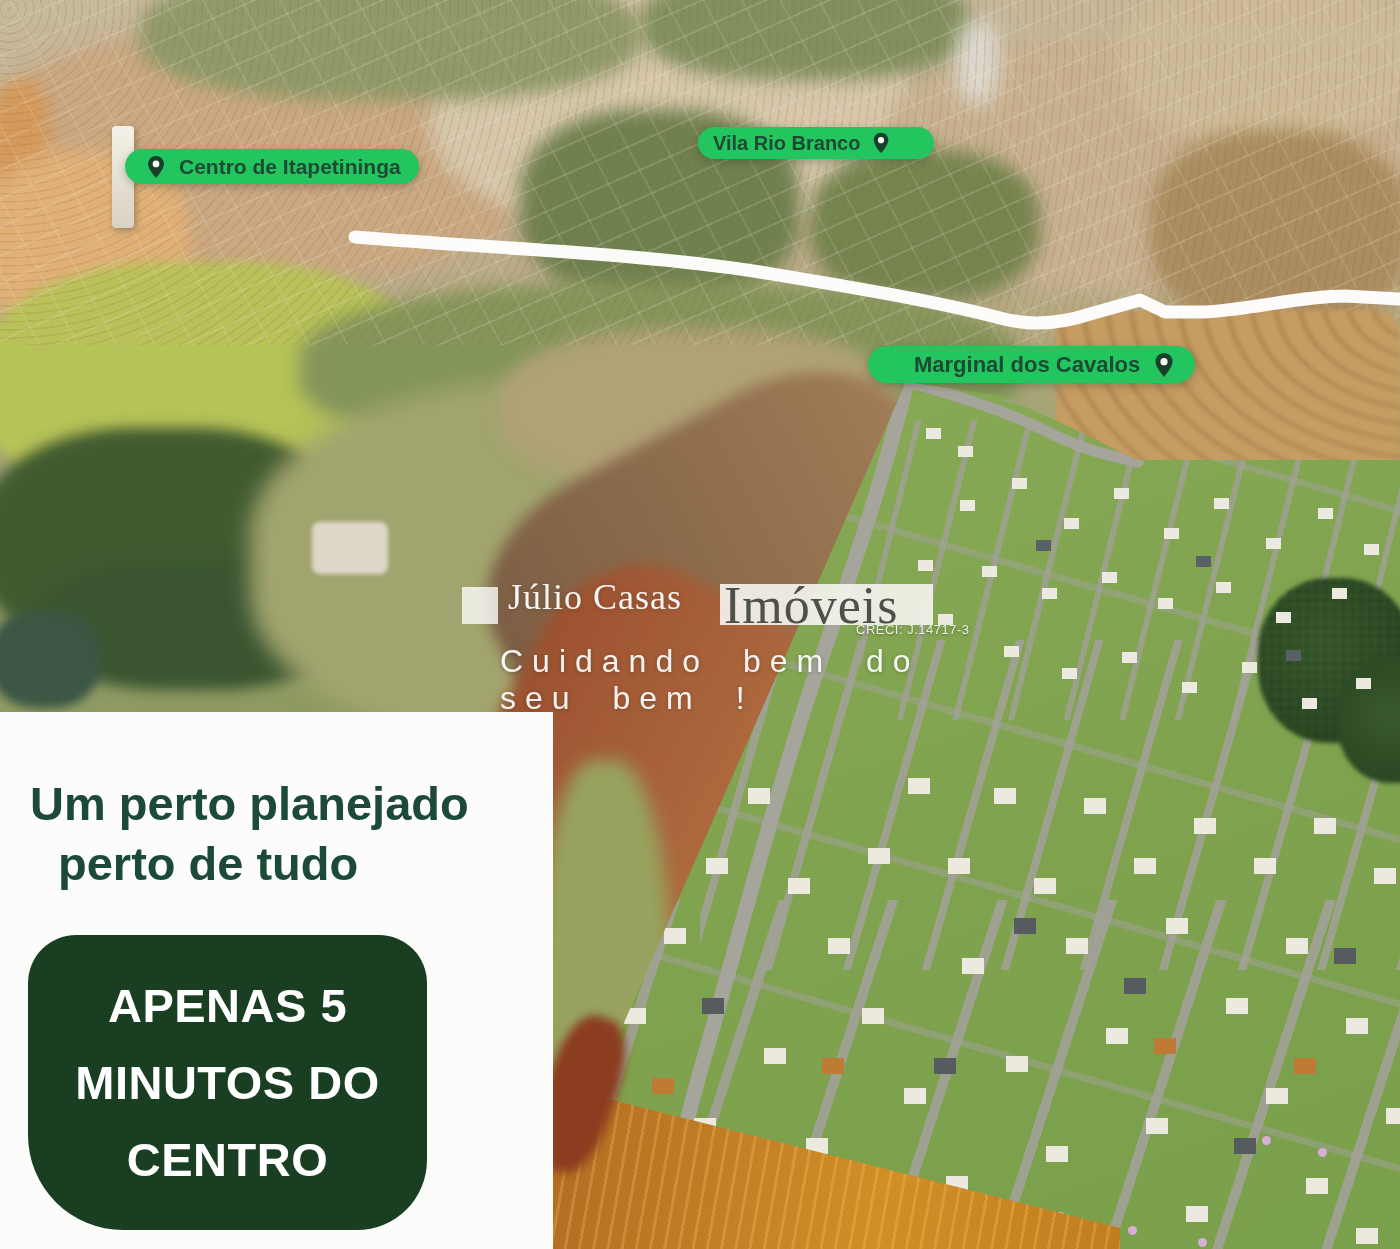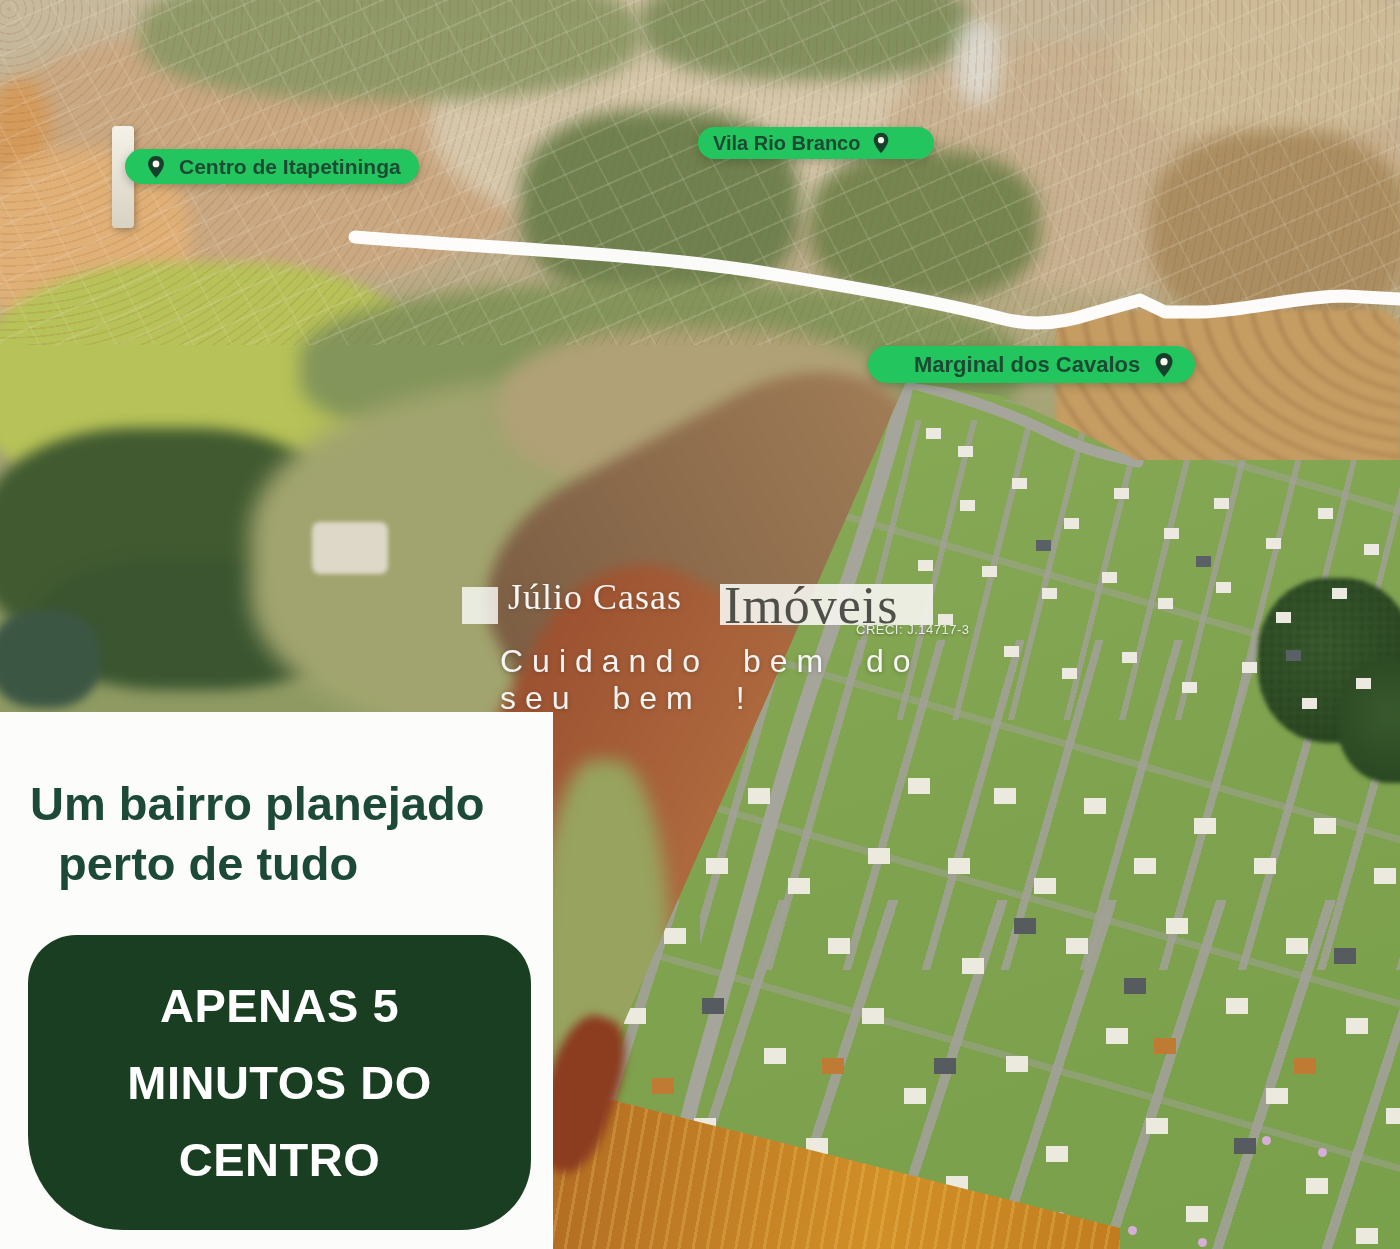--- a/index.html
+++ b/index.html
@@ -130,21 +130,21 @@
   .wm-creci{left:394px;top:38px;font-size:13px;letter-spacing:.5px;color:rgba(255,255,255,.85);
             text-shadow:0 1px 3px rgba(0,0,0,.4);}
   .wm-tag{left:38px;top:59px;font-size:32px;letter-spacing:9px;word-spacing:16px;
           color:rgba(255,255,255,.93);text-shadow:0 1px 4px rgba(40,40,30,.3);}
 
   
   .panel{left:0;top:712px;width:553px;height:537px;background:#fcfcfa;}
   .headline{left:30px;top:62px;color:#1d4a38;font-size:47px;line-height:1.28;}
   .hl1{position:static;display:block;font-weight:600;}
   .hl2{position:static;display:block;font-weight:800;margin-left:28px;}
-  .badge{left:28px;top:223px;width:503px;height:295px;background:#1a3e21;
+  .badge{left:28px;top:223px;width:399px;height:295px;background:#1a3e21;
          border-radius:48px 48px 70px 95px;display:flex;flex-direction:column;
          justify-content:center;align-items:center;color:#fff;font-weight:700;
          font-size:47px;line-height:1.64;letter-spacing:.5px;text-align:center;}
   .badge span{position:static;display:block;}
 </style>
 </head>
 <body>
 
 <div class="stage">
 
@@ -231,21 +231,21 @@
     <div class="wm-square"></div>
     <div class="wm-box"></div>
     <div class="wm-name">Júlio Casas</div>
     <div class="wm-imoveis">Imóveis</div>
     <div class="wm-creci">CRECI: J.14717-3</div>
     <div class="wm-tag">Cuidando bem do seu bem !</div>
   </div>
 
   <div class="panel">
     <div class="headline">
-      <span class="hl1">Um bairro planejado</span>
+      <span class="hl1">Um perto planejado</span>
       <span class="hl2">perto de tudo</span>
     </div>
     <div class="badge">
       <span>APENAS 5</span>
       <span>MINUTOS DO</span>
       <span>CENTRO</span>
     </div>
   </div>
 
 </div>

